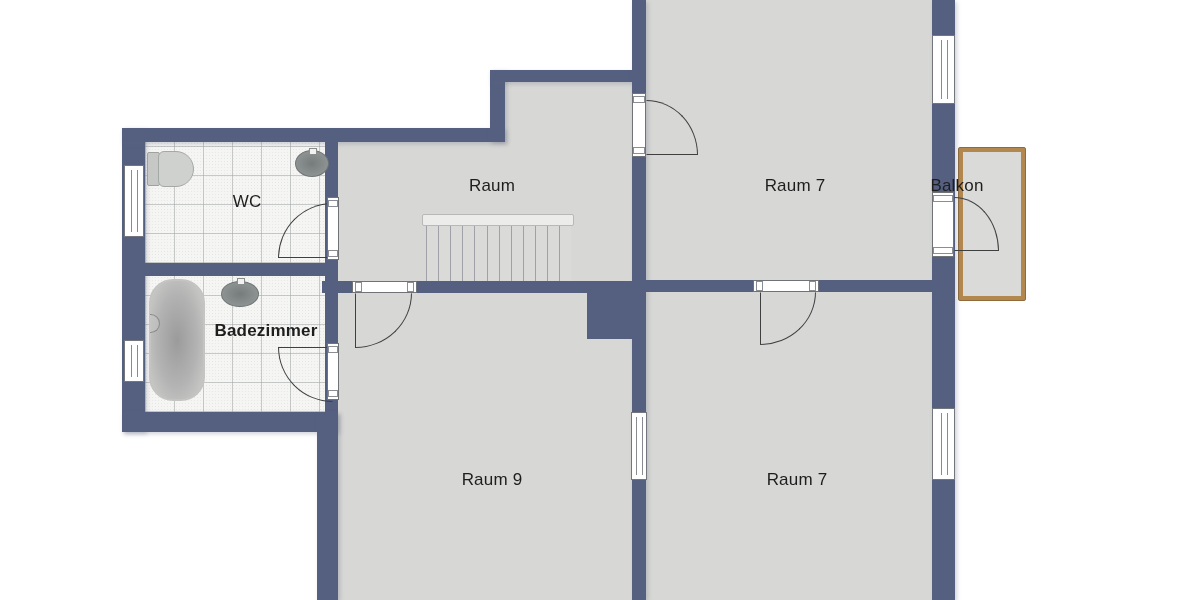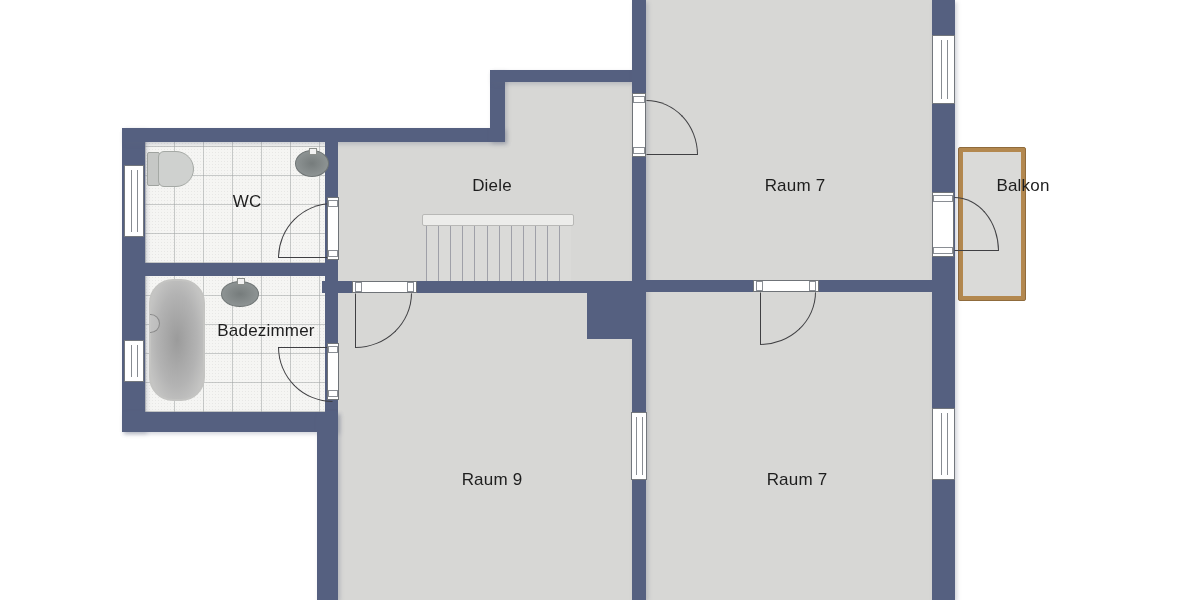--- a/index.html
+++ b/index.html
@@ -112,20 +112,20 @@
   <div class="fix toilet-tank" style="left:147px;top:152px;width:13px;height:34px;"></div>
   <div class="fix toilet-bowl" style="left:158px;top:151px;width:36px;height:36px;"></div>
   <div class="fix sink" style="left:295px;top:150px;width:34px;height:27px;"></div>
   <div class="faucet" style="left:309px;top:148px;width:6px;height:5px;"></div>
   <div class="fix sink" style="left:221px;top:281px;width:38px;height:26px;"></div>
   <div class="faucet" style="left:237px;top:278px;width:6px;height:5px;"></div>
   <div class="fix tub" style="left:149px;top:279px;width:56px;height:122px;"></div>
   <div class="fix tub-faucet" style="left:150px;top:314px;width:10px;height:19px;"></div>
 
   <div class="label" style="left:247px;top:202px;">WC</div>
-  <div class="label" style="left:266px;top:331px;">Badezimmer</div>
-  <div class="label" style="left:492px;top:186px;">Diele</div>
+  <div class="label" style="left:266px;top:331px;font-weight:bold;">Badezimmer</div>
+  <div class="label" style="left:492px;top:186px;">Raum</div>
   <div class="label" style="left:795px;top:186px;">Raum 7</div>
   <div class="label" style="left:797px;top:480px;">Raum 7</div>
   <div class="label" style="left:492px;top:480px;">Raum 9</div>
-  <div class="label" style="left:1023px;top:186px;text-align:right;">Balkon</div>
+  <div class="label" style="left:957px;top:186px;text-align:right;">Balkon</div>
 
 </div>
 
 </body></html>

